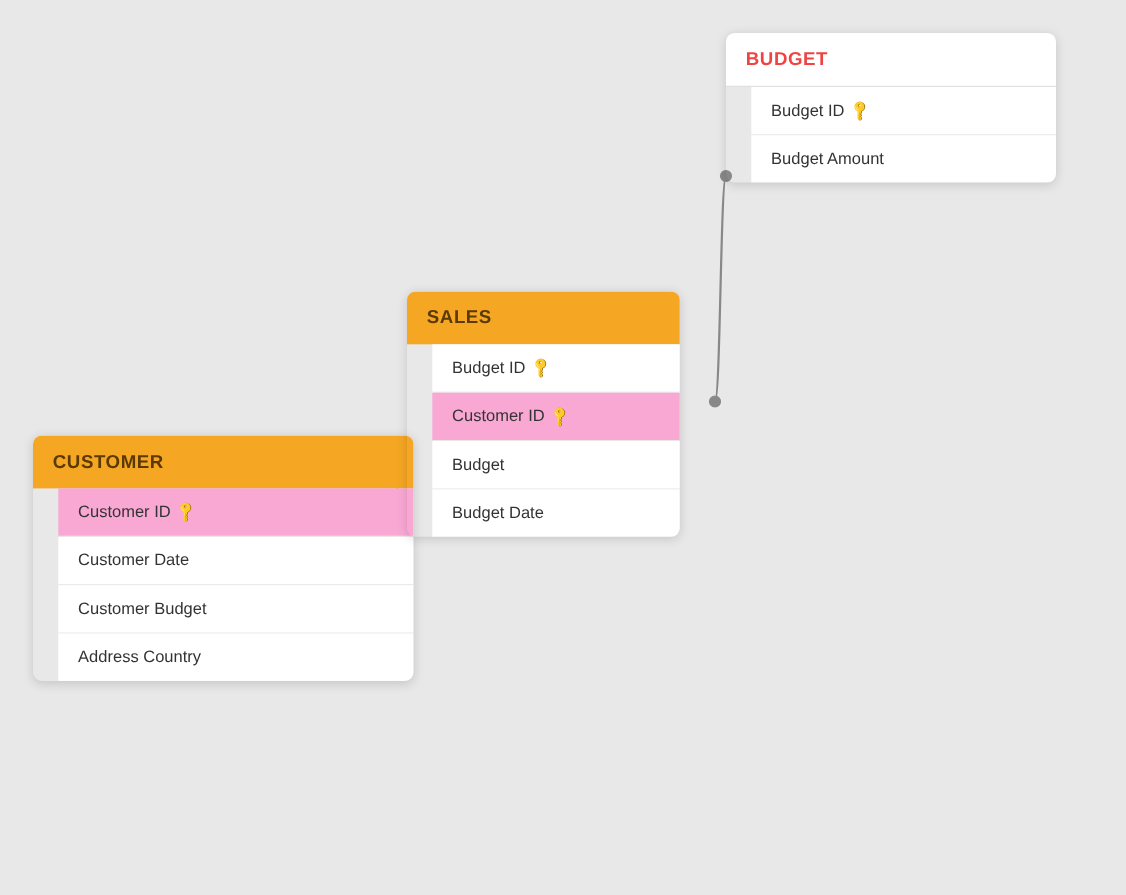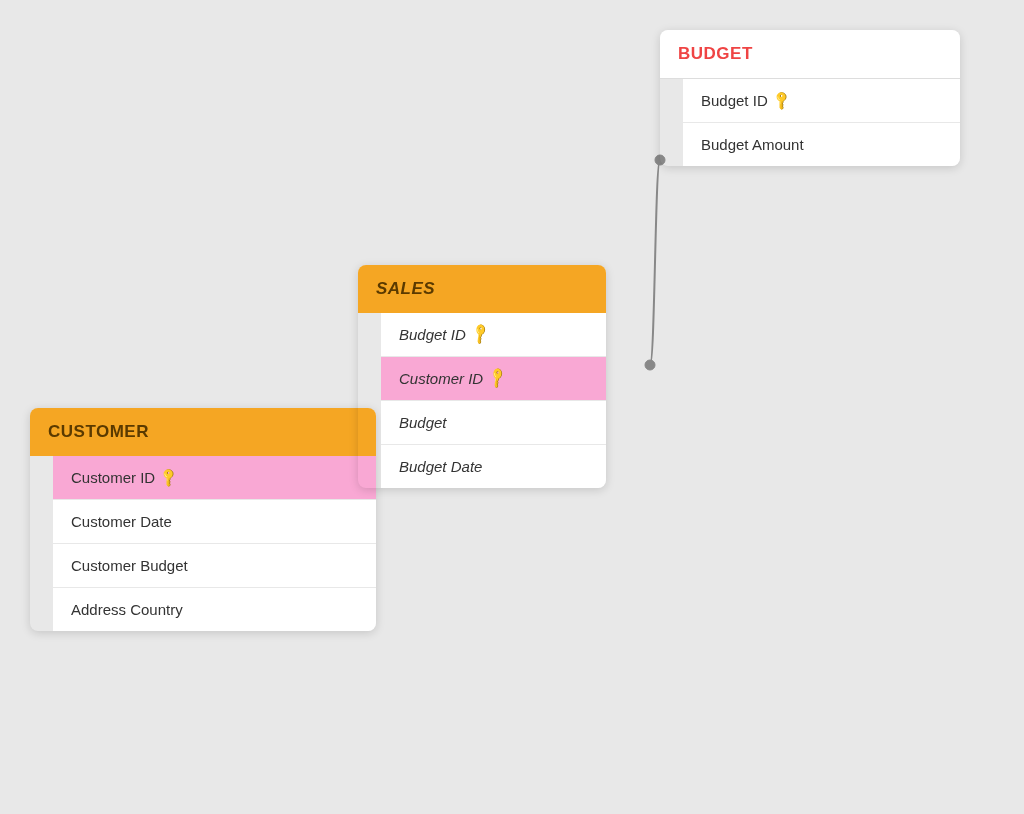--- a/index.html
+++ b/index.html
@@ -73,30 +73,29 @@
       top: 0;
       left: 0;
       width: 1024px;
       height: 814px;
       pointer-events: none;
     }
 
     
     #customer-table {
       left: 30px;
-      top: 408px;
+      top: 396px;
       width: 346px;
     }
 
     
     #sales-table {
-      left: 358px;
+      left: 370px;
       top: 265px;
       width: 248px;
-      font-style: italic;
     }
 
     
     #budget-table {
       left: 660px;
       top: 30px;
       width: 300px;
     }
   </style>
 </head>

